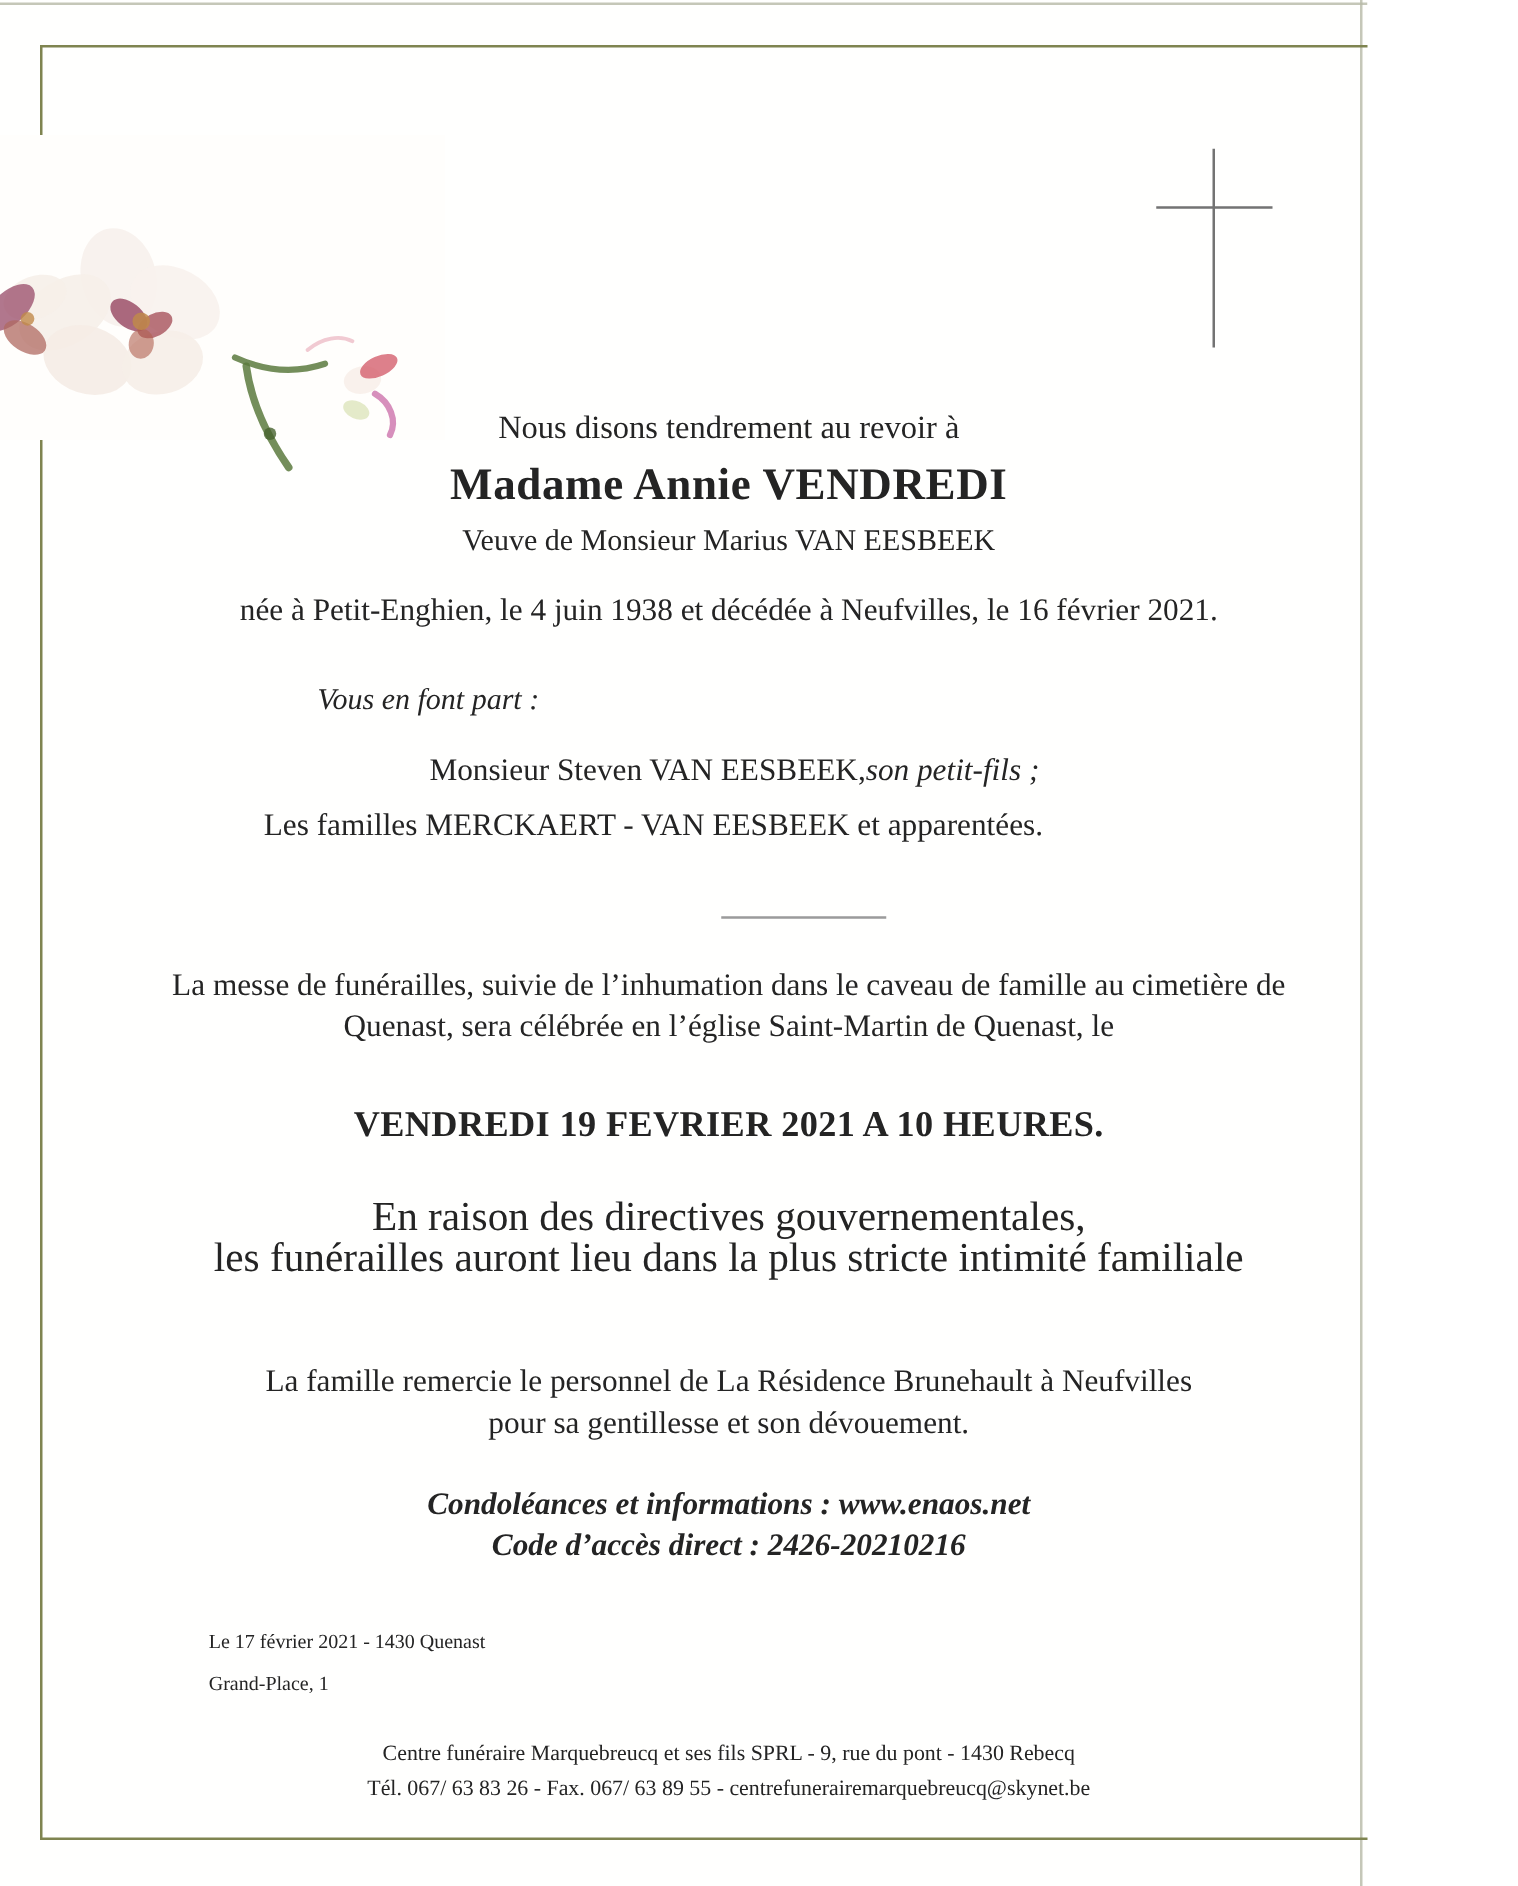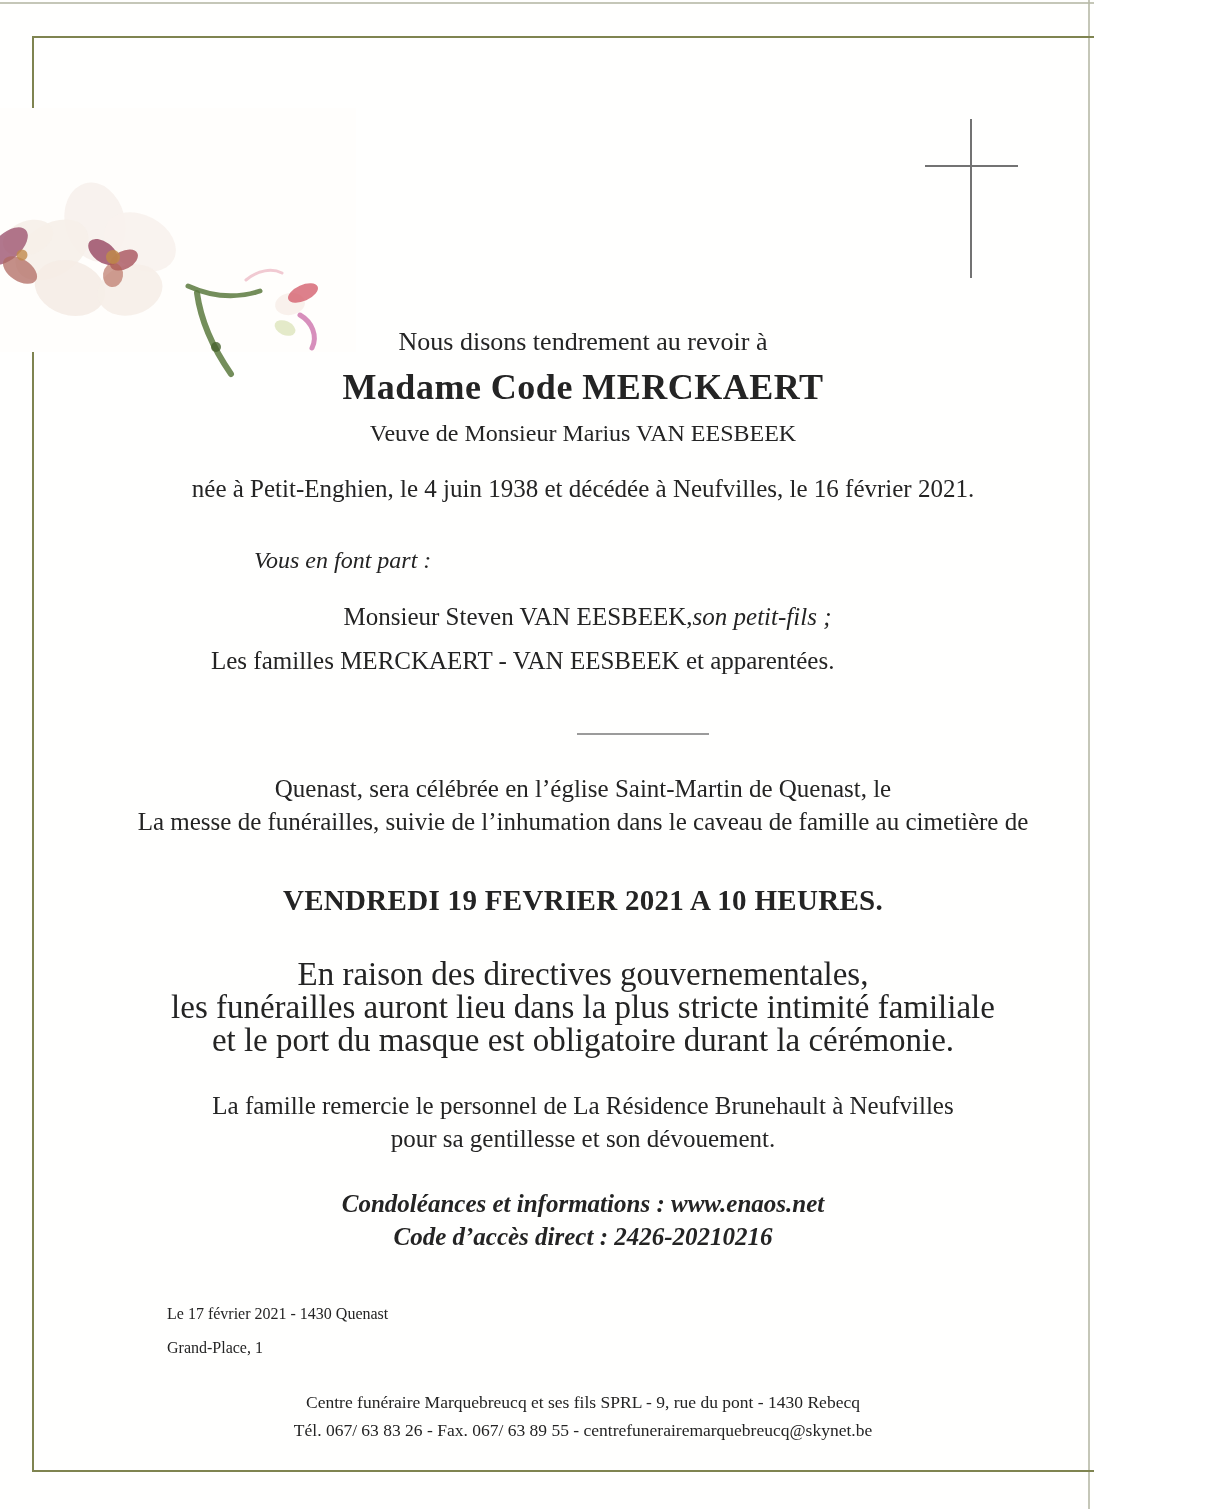--- a/index.html
+++ b/index.html
@@ -98,48 +98,47 @@
     <path d="M246 180 C 258 170, 272 168, 282 173" fill="none" stroke="#e8a7b5" stroke-width="3" stroke-linecap="round" opacity="0.6"></path>
   </svg>
 
   <div class="abs">
     <div class="abs cross-v"></div>
     <div class="abs cross-h"></div>
   </div>
 
   <div class="abs centered intro">Nous disons tendrement au revoir à</div>
 
-  <h1 class="abs centered name">Madame Code MERCKAERT</h1>
+  <h1 class="abs centered name">Madame Annie VENDREDI</h1>
 
   <div class="abs centered widow">Veuve de Monsieur Marius VAN EESBEEK</div>
 
   <div class="abs centered dates">née à Petit-Enghien, le 4 juin 1938 et décédée à Neufvilles, le 16 février 2021.</div>
 
   <div class="abs announce-lead">Vous en font part :</div>
 
   <div class="abs relative-row1">
     <span>Monsieur Steven VAN EESBEEK,</span>
     <span class="relation">son petit-fils ;</span>
   </div>
 
   <div class="abs relative-row2">Les familles MERCKAERT - VAN EESBEEK et apparentées.</div>
 
   <div class="abs divider"></div>
 
   <div class="abs centered ceremony-desc">
+    <div>La messe de funérailles, suivie de l’inhumation dans le caveau de famille au cimetière de</div>
     <div>Quenast, sera célébrée en l’église Saint-Martin de Quenast, le</div>
-    <div>La messe de funérailles, suivie de l’inhumation dans le caveau de famille au cimetière de</div>
   </div>
 
   <div class="abs centered datetime">VENDREDI 19 FEVRIER 2021 A 10 HEURES.</div>
 
   <div class="abs centered covid">
     <div>En raison des directives gouvernementales,</div>
     <div>les funérailles auront lieu dans la plus stricte intimité familiale</div>
-    <div>et le port du masque est obligatoire durant la cérémonie.</div>
   </div>
 
   <div class="abs centered thanks">
     <div>La famille remercie le personnel de La Résidence Brunehault à Neufvilles</div>
     <div>pour sa gentillesse et son dévouement.</div>
   </div>
 
   <div class="abs centered condolences">
     <div>Condoléances et informations : www.enaos.net</div>
     <div>Code d’accès direct : 2426-20210216</div>

